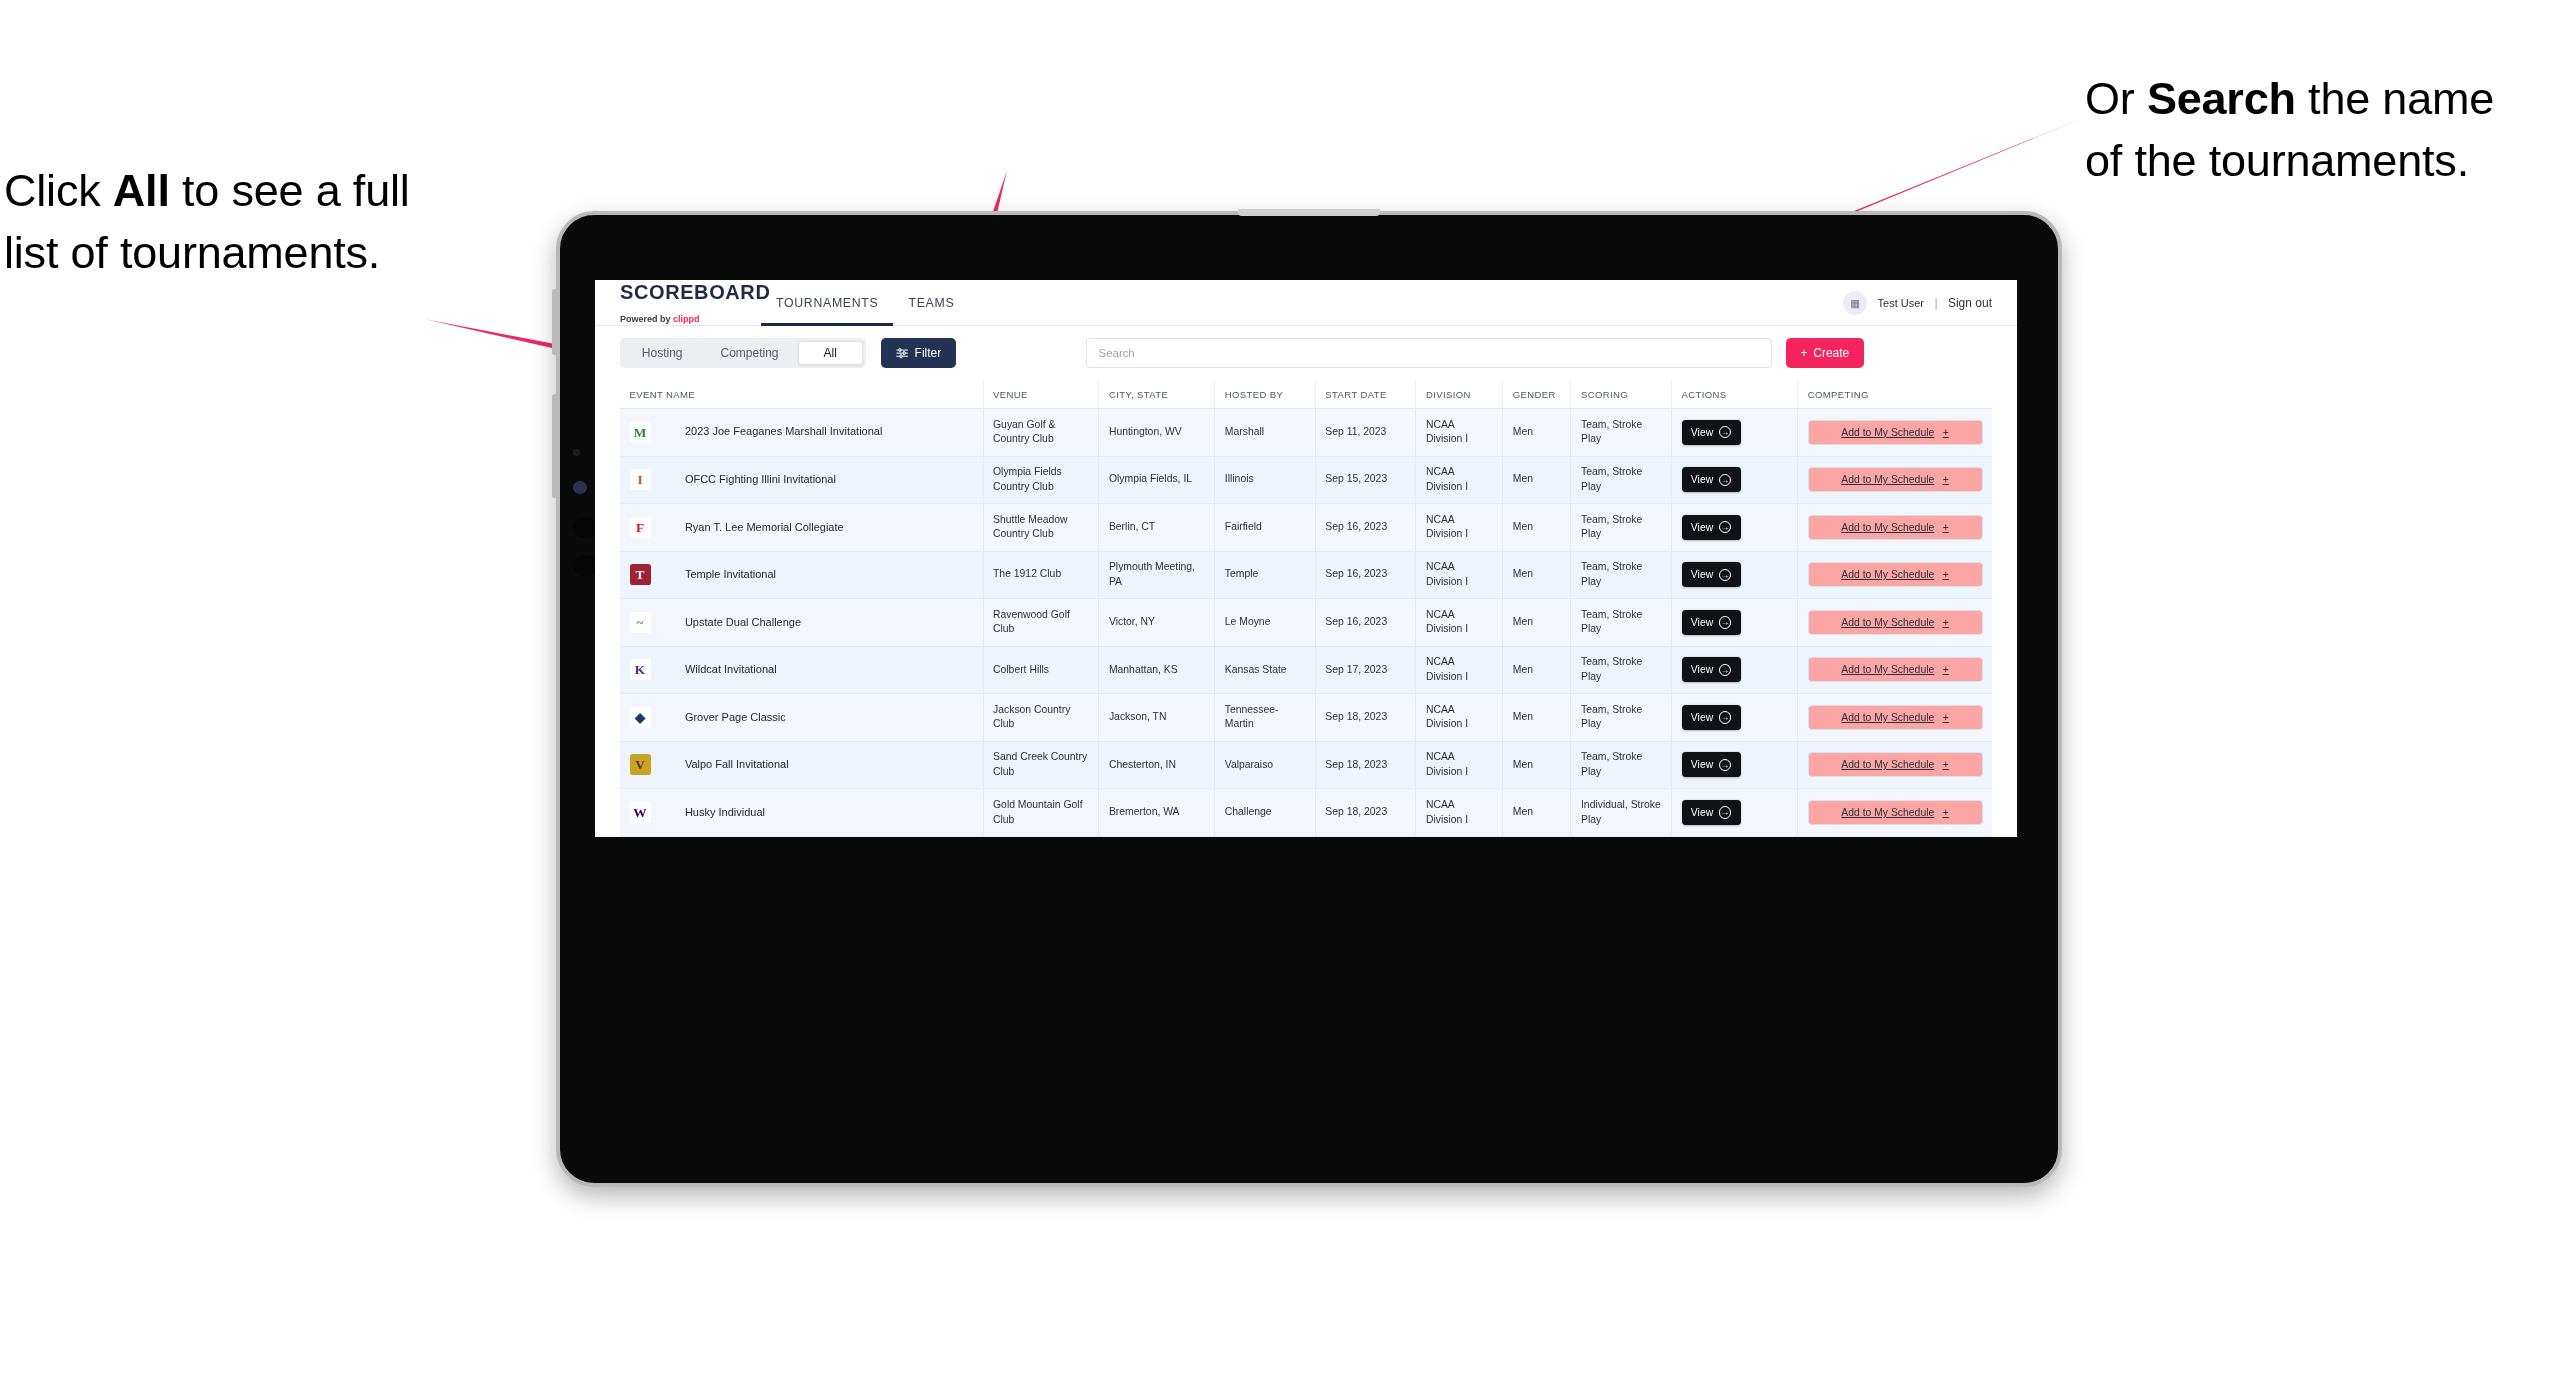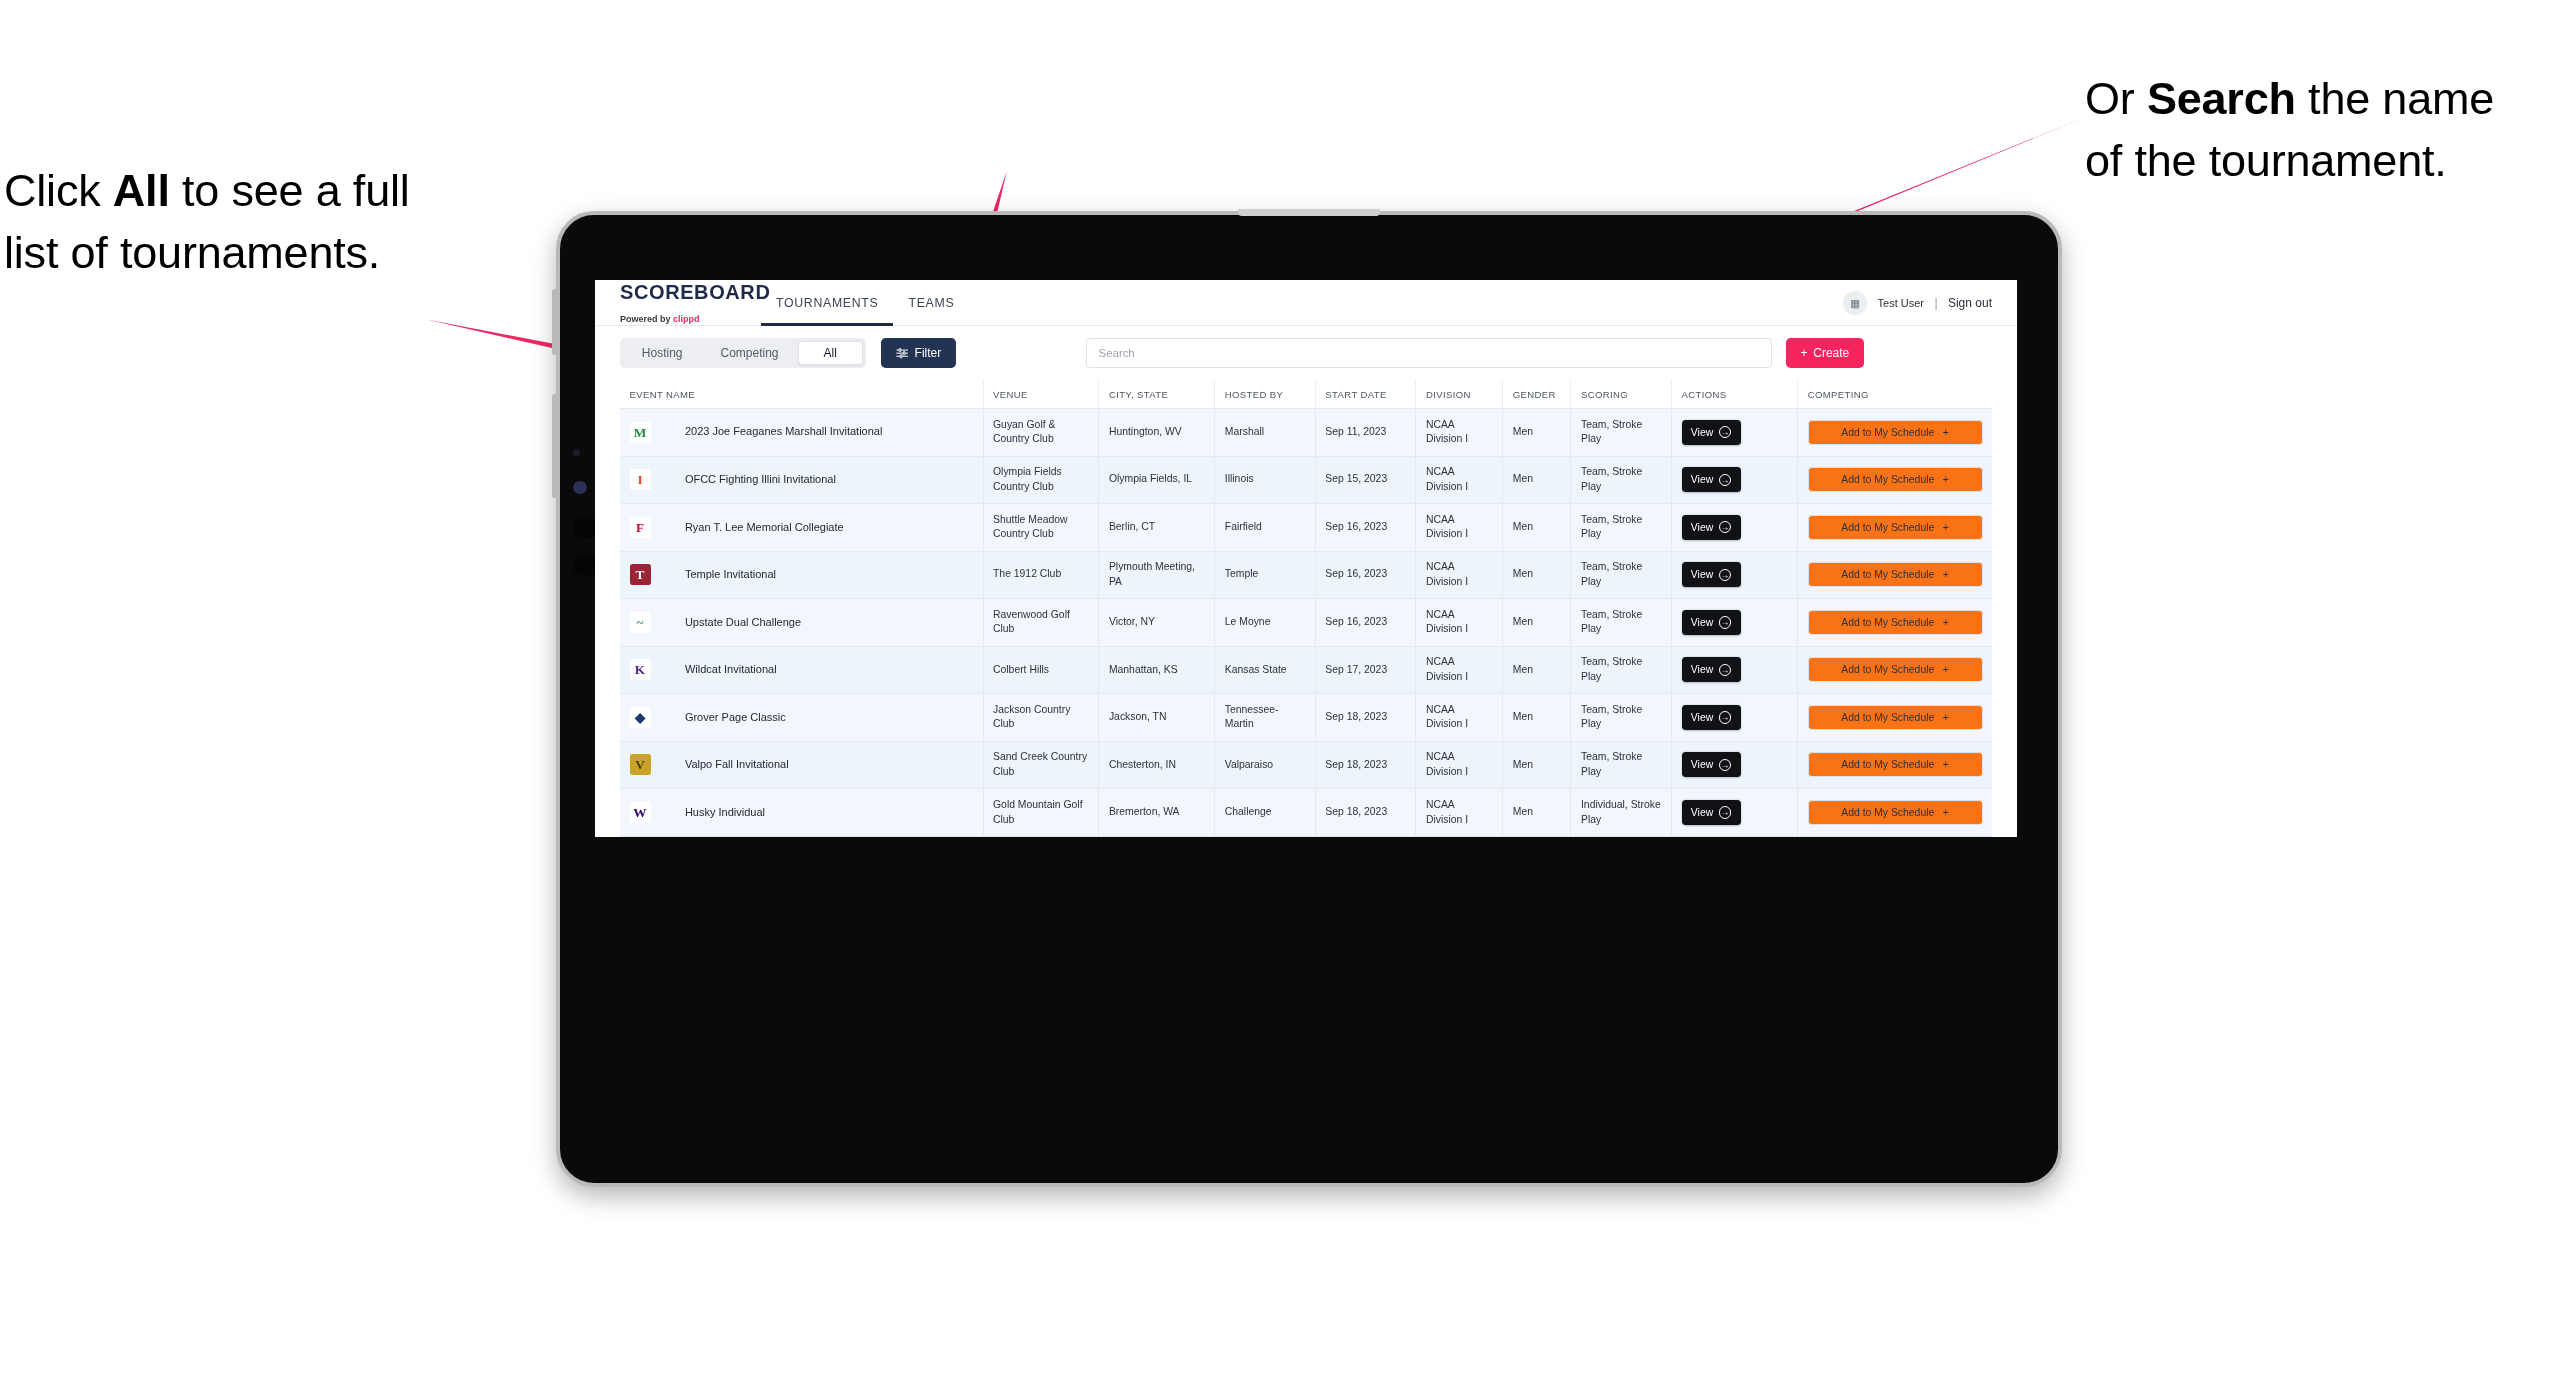--- a/index.html
+++ b/index.html
@@ -175,40 +175,41 @@
   .event-name { font-size: 11px; color: #222834; margin-left: 24px; }
 
   .view-btn {
     background: #111216; color: #fff; border: none; border-radius: 3.8px;
     height: 25px; min-width: 59px; font-size: 10.4px; display: inline-flex;
     align-items: center; justify-content: center; gap: 5.7px; cursor: pointer;
     box-shadow: 0 0.9px 1.9px rgba(0,0,0,0.25);
     font-family: "Liberation Sans", sans-serif;
   }
   .add-btn {
-    background: #f97316; color: #2b313c; border: 0.9px solid #dbe0ea; border-radius: 3.8px;
+    background: #fca5a5; color: #2b313c; border: 0.9px solid #dbe0ea; border-radius: 3.8px;
     height: 25px; width: 100%; font-size: 10.4px; display: inline-flex;
     align-items: center; justify-content: center; gap: 8.5px; cursor: pointer;
     font-family: "Liberation Sans", sans-serif;
+    text-decoration: underline;
   }
   .circ-arrow {
     width: 12.3px; height: 12.3px; border: 1.2px solid #fff; border-radius: 50%;
     display: inline-flex; align-items: center; justify-content: center;
     font-size: 8.5px; line-height: 1;
   }
 </style>
 </head>
 <body>
 
 <div id="stage">
 
   <div class="annot" id="annot-all"><span>Click </span><b>All</b><span> to see a full list of tournaments.</span></div>
 
 
-  <div class="annot" id="annot-search"><span>Or </span><b>Search</b><span> the name of the tournament.</span></div>
+  <div class="annot" id="annot-search"><span>Or </span><b>Search</b><span> the name of the tournaments.</span></div>
 
   <svg class="arrow-svg" viewBox="0 0 2712 1459">
     <g fill="#ee2763">
 
       <polygon points="448,336 800,416 782,372 872,428 770,440 782,400"></polygon>
 
       <polygon points="1060,180 1002,350 972,322 988,424 1056,350 1022,344"></polygon>
 
       <polygon points="2198,122 1506,408 1542,362 1452,422 1556,424 1534,392"></polygon>
     </g>

